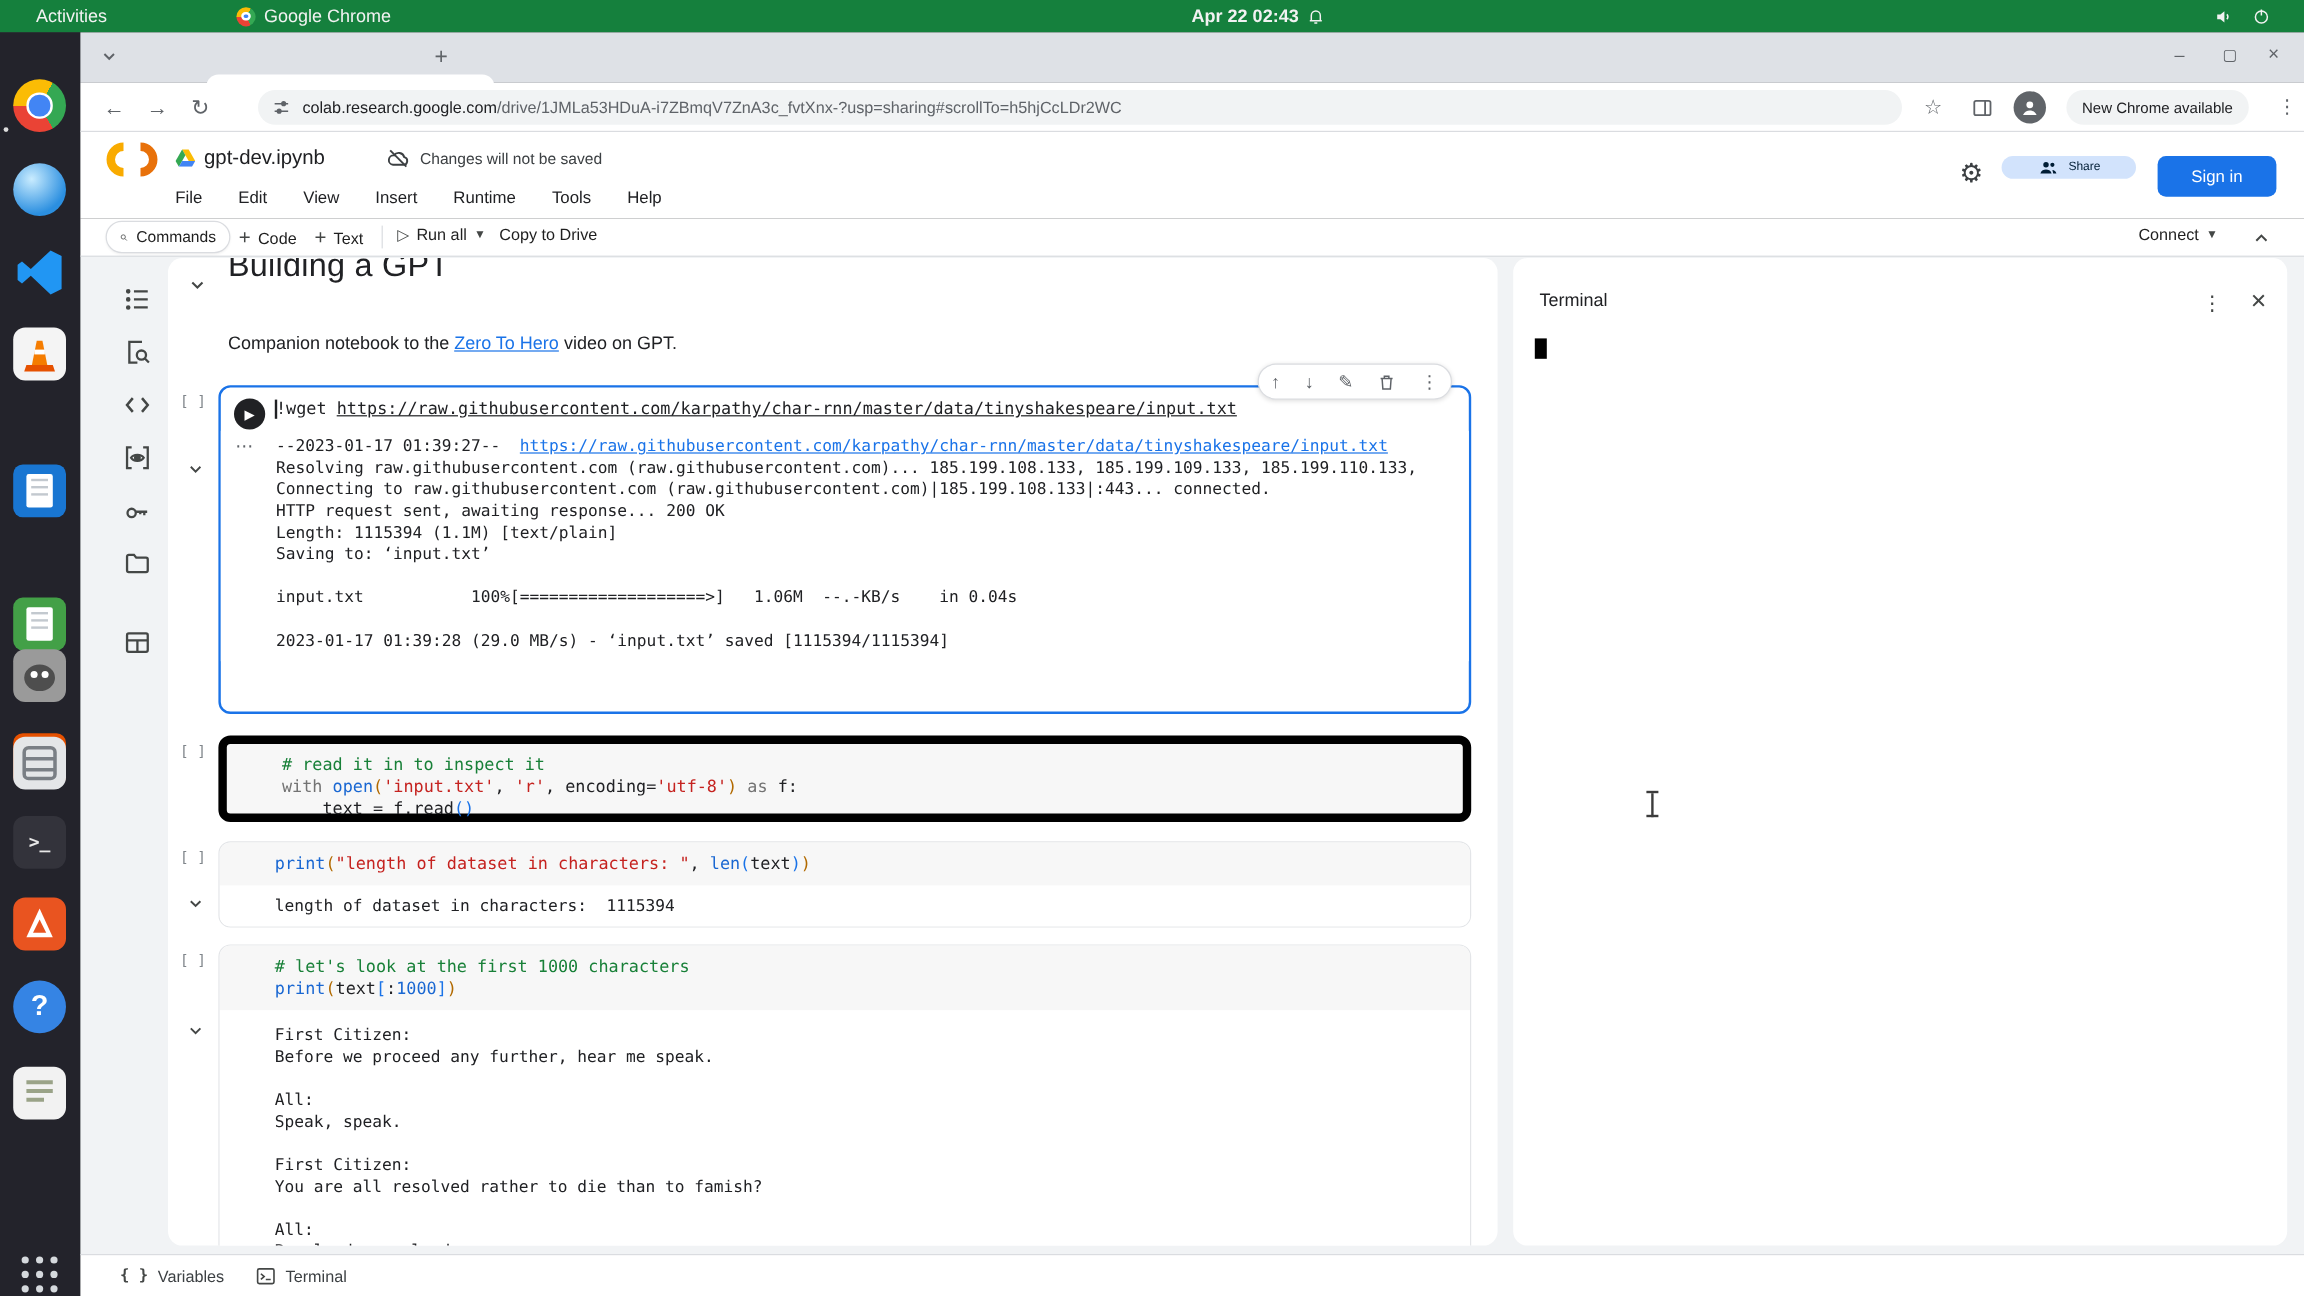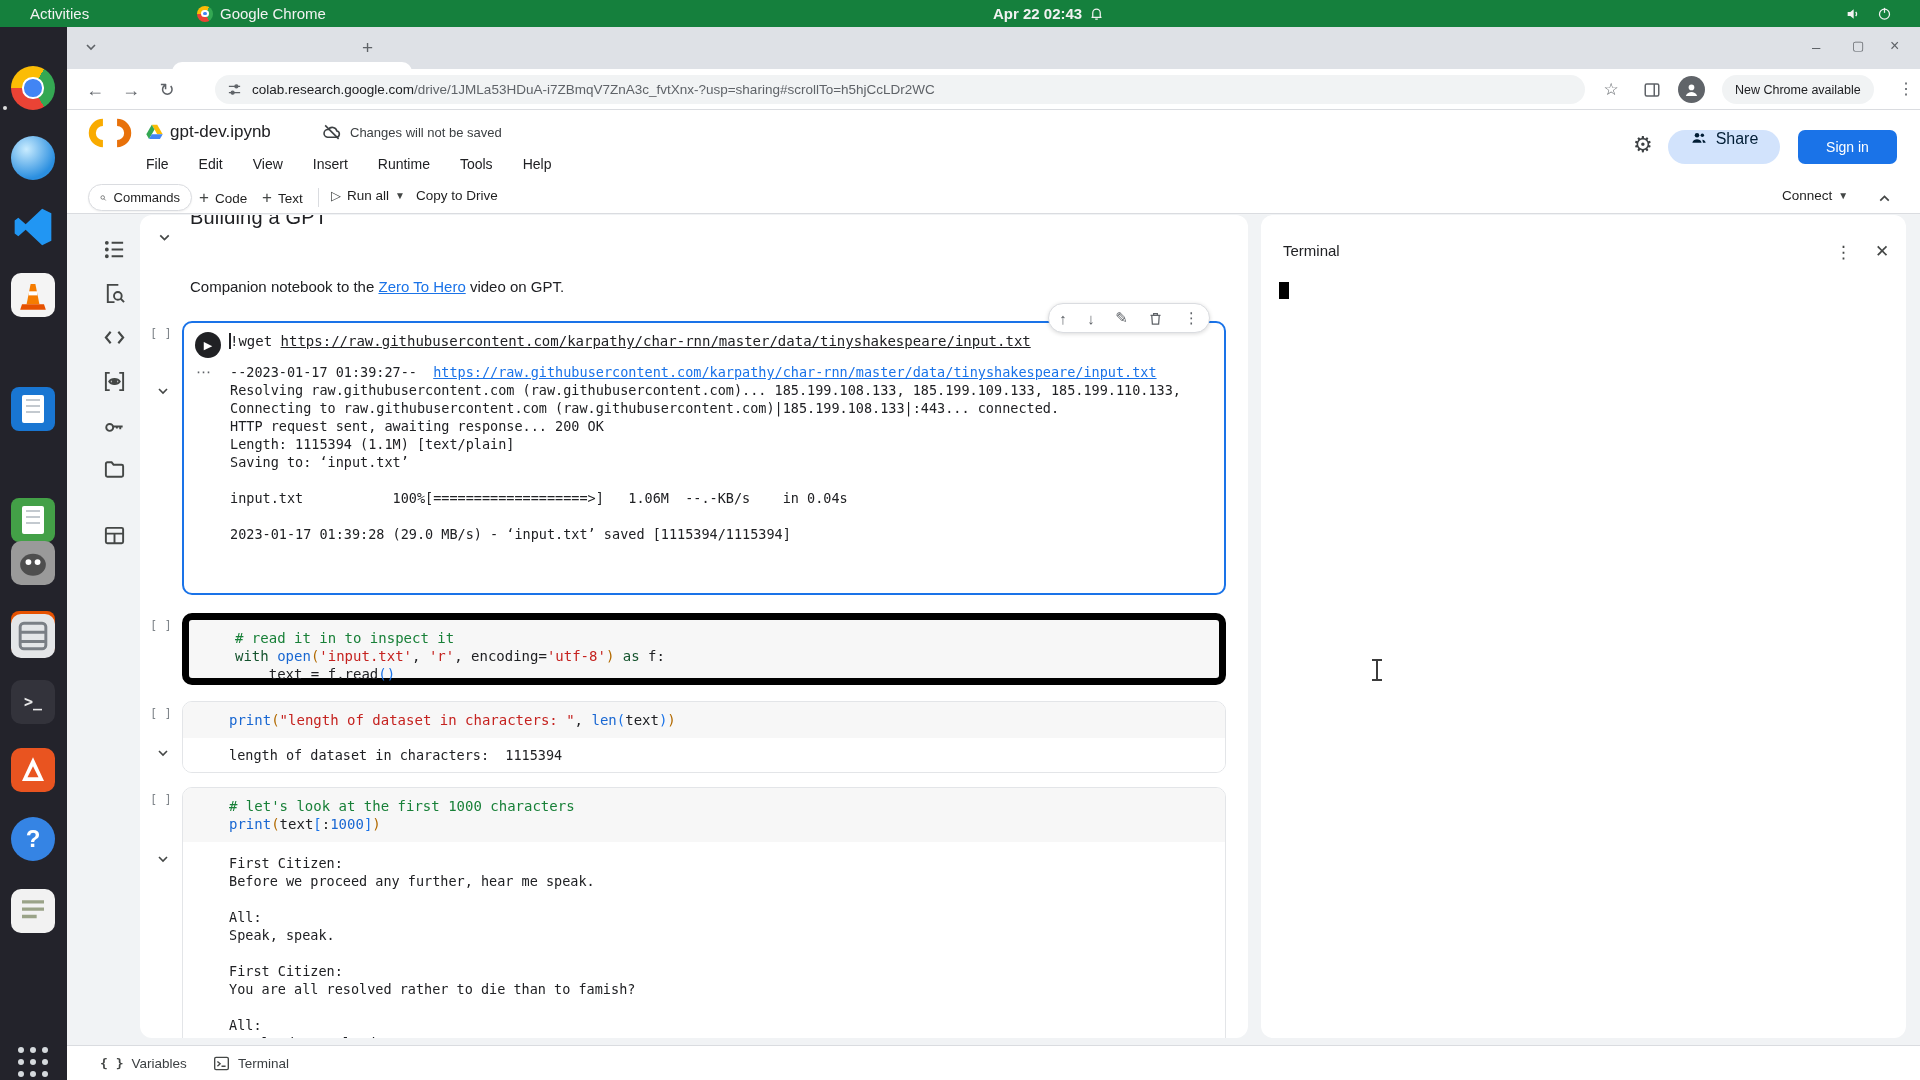--- a/index.html
+++ b/index.html
@@ -30,50 +30,50 @@
   .omni{left:215px;top:75px;width:1370px;height:29px;background:#f1f3f4;border-radius:15px;display:flex;align-items:center;padding:0 12px;gap:10px;font-size:13.5px}
   .omni .dom{color:#202124}.omni .pth{color:#5f6368}
   .updatepill{left:1722px;top:75px;height:29px;background:#f1f3f4;border-radius:15px;display:flex;align-items:center;padding:0 13px;font-size:12.5px;color:#202124}
 
   
   .cheader{left:67px;top:110px;width:1853px;height:72px;background:#fff}
   .doc-title{font-size:17px;color:#202124}
   .savestat{font-size:13px;color:#3c4043}
   .menus{left:146px;top:156px;height:22px;display:flex;gap:30px;font-size:14px;color:#202124}
   .menus span{cursor:default}
-  .sharebtn{left:1668px;top:130px;width:112px;height:34px;background:#d2e3fc;border-radius:17px;display:flex;justify-content:center;gap:8px;color:#001d35;font-size:16px;font-weight:500}
+  .sharebtn{left:1668px;top:130px;width:112px;height:19px;background:#d2e3fc;border-radius:17px;display:flex;align-items:center;justify-content:center;gap:8px;color:#001d35;font-size:10px;font-weight:500}
   .signin{left:1798px;top:130px;width:99px;height:34px;background:#1a73e8;border-radius:7px;color:#fff;font-size:14px;font-weight:500;display:flex;align-items:center;justify-content:center}
 
   
   .ctoolbar{left:67px;top:182px;width:1853px;height:32px;background:#fff;border-bottom:1px solid #dadce0}
   .cmdpill{left:88px;top:184px;width:104px;height:27px;border:1px solid #dadce0;border-radius:14px;background:#fff;display:flex;align-items:center;padding:0 11px;gap:7px;font-size:13px;color:#1f1f1f;box-shadow:0 1px 2px rgba(0,0,0,.06)}
   .tbbtn{position:absolute;top:188px;font-size:13.5px;color:#1f1f1f;display:flex;align-items:center;gap:6px}
 
   
   .workspace{left:67px;top:214px;width:1853px;height:831px;background:#f1f3f5}
   .rail{position:absolute;left:23px;top:24px;width:48px;display:flex;flex-direction:column;gap:21px;align-items:center}
   .rail svg{display:block}
   .nbpanel{position:absolute;left:73px;top:1px;width:1108px;height:823px;background:#fff;border-radius:12px;overflow:hidden}
   .termpanel{position:absolute;left:1194px;top:1px;width:645px;height:823px;background:#fff;border-radius:12px}
 
   
-  .h1{position:absolute;left:50px;top:-9px;font-size:20px;font-weight:500;color:#202124;letter-spacing:.2px}
+  .h1{position:absolute;left:50px;top:-9px;font-size:27px;font-weight:500;color:#202124;letter-spacing:.2px}
   .subtitle{position:absolute;left:50px;top:63px;font-size:15px;color:#202124}
   .subtitle a{color:#1a73e8;text-decoration:underline}
   .gut{position:absolute;font:12px "DejaVu Sans Mono",monospace;color:#80868b}
   .chev{position:absolute;color:#444746}
   .cell{position:absolute;left:42px;width:1044px;border-radius:10px}
   .cell1{border:2px solid #1a73e8;background:#fff}
   .gcell{border:7px solid #000000;background:#f7f7f7}
   .group{border:1px solid #e3e5e8;overflow:hidden}
   .codearea{position:relative;padding:9px 0 9px 46px}
   .outarea{background:#fff;position:relative;padding:8px 0 8px 46px}
   .cl{white-space:pre;font:14px/18px "DejaVu Sans Mono",monospace;color:#202124}
   .ol{white-space:pre;font:13.5px/18px "DejaVu Sans Mono",monospace;color:#202124}
-  .com{color:#188038}.str{color:#c5221f}.kw{color:#14532d}.fn{color:#1967d2}.num{color:#1967d2}
+  .com{color:#188038}.str{color:#c5221f}.kw{color:#737373}.fn{color:#1967d2}.num{color:#1967d2}
   .p1{color:#b26a00}.p2{color:#1a73e8}
   .und{text-decoration:underline}
   .link{color:#1a73e8;text-decoration:underline}
   .runbtn{position:absolute;left:11px;top:9px;width:26px;height:26px;border-radius:50%;background:#202124;color:#fff;display:flex;align-items:center;justify-content:center;font-size:11px}
   .caret{position:absolute;left:45px;top:10px;width:1.5px;height:16px;background:#202124}
   .celltb{position:absolute;left:908px;top:88px;width:162px;height:30px;background:#fff;border:1px solid #dadce0;border-radius:17px;display:flex;align-items:center;justify-content:space-around;box-shadow:0 1px 4px rgba(0,0,0,.15);color:#5f6368;font-size:15px;z-index:5}
   .dots3{position:absolute;left:12px;top:4px;color:#5f6368;font-size:15px;letter-spacing:1px}
 
   
   .termtitle{position:absolute;left:22px;top:27px;font-size:15px;color:#202124;font-weight:500}

